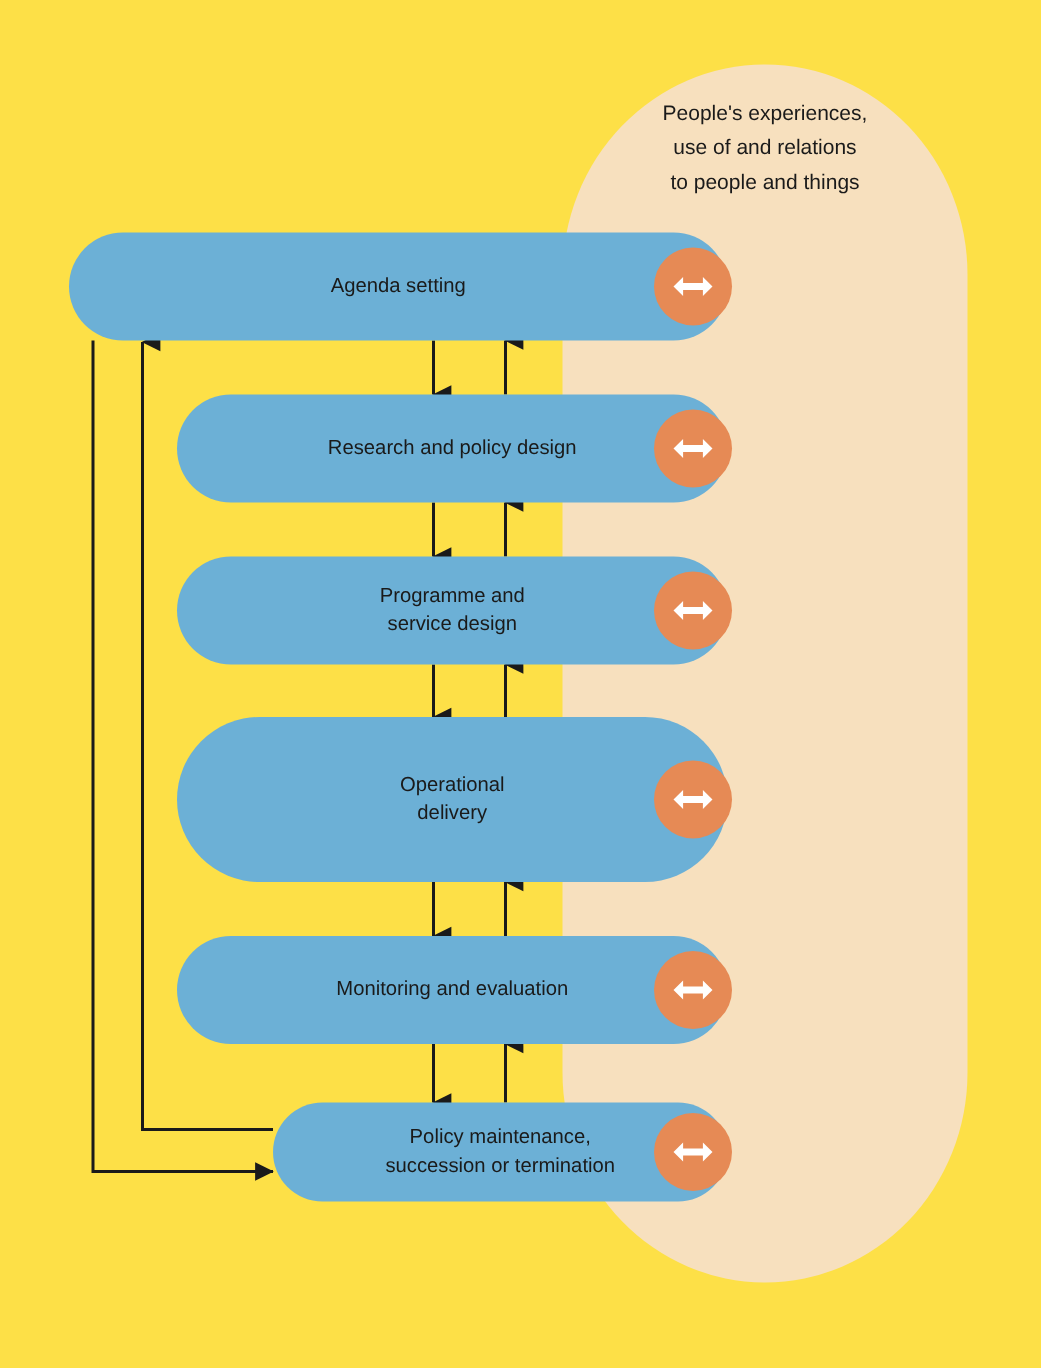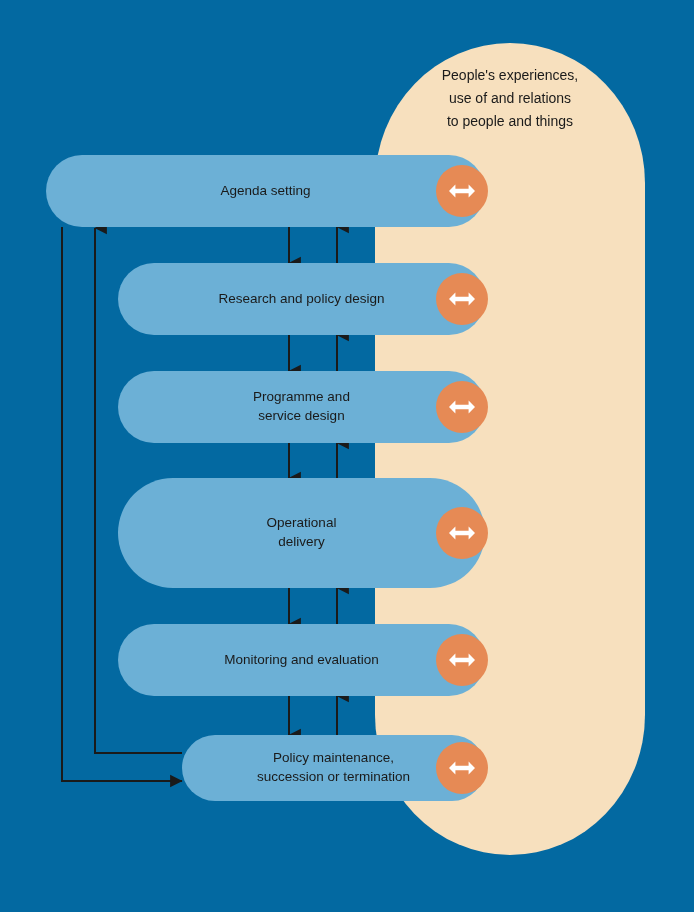--- a/index.html
+++ b/index.html
@@ -7,21 +7,21 @@
     padding: 0;
     background: #ffffff;
   }
   body {
     font-family: "Liberation Sans", sans-serif;
   }
   #canvas {
     position: relative;
     width: 694px;
     height: 912px;
-    background: #0369a1;
+    background: #fde047;
     overflow: hidden;
   }
   #diagram-svg {
     position: absolute;
     top: 0;
     left: 0;
     width: 694px;
     height: 912px;
   }
   .stage-label {

